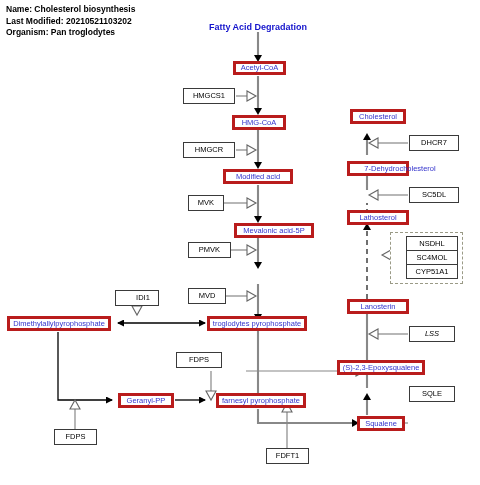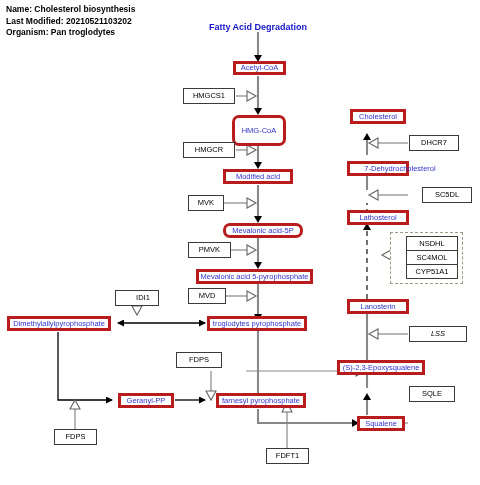--- a/index.html
+++ b/index.html
@@ -129,27 +129,26 @@
       <path d="M378,418 L378,428 L369,423 z"></path>
       <path d="M378,329 L378,339 L369,334 z"></path>
       <path d="M391,250 L391,260 L382,255 z"></path>
       <path d="M378,190 L378,200 L369,195 z"></path>
       <path d="M378,138 L378,148 L369,143 z"></path>
     </g>
   </svg>
 
   <div class="meta" style="left:233px;top:61px;width:53px;height:14px;">Acetyl-CoA</div>
 
-  <div class="meta" style="left:232px;top:115px;width:54px;height:31px;border-radius:7px;">HMG-CoA</div>
+  <div class="meta" style="left:232px;top:115px;width:54px;height:15px;">HMG-CoA</div>
 
   <div class="meta" style="left:223px;top:169px;width:70px;height:15px;">Modified acid</div>
 
-  <div class="meta" style="left:223px;top:223px;width:80px;height:15px;border-radius:7px;">Mevalonic acid-5P</div>
+  <div class="meta" style="left:234px;top:223px;width:80px;height:15px;">Mevalonic acid-5P</div>
 
-  <div class="meta" style="left:196px;top:269px;width:117px;height:15px;">Mevalonic acid 5-pyrophosphate</div>
 
   <div class="meta" style="left:207px;top:316px;width:100px;height:15px;">troglodytes pyrophosphate</div>
 
   <div class="meta" style="left:7px;top:316px;width:104px;height:15px;">Dimethylallylpyrophosphate</div>
 
   <div class="meta" style="left:118px;top:393px;width:56px;height:15px;">Geranyl-PP</div>
 
   <div class="meta" style="left:216px;top:393px;width:90px;height:15px;">farnesyl pyrophosphate</div>
 
   <div class="meta" style="left:357px;top:416px;width:48px;height:15px;">Squalene</div>
@@ -177,24 +176,24 @@
   <div class="enz" style="left:115px;top:290px;width:44px;height:16px;padding-left:12px;">IDI1</div>
 
   <div class="enz" style="left:176px;top:352px;width:46px;height:16px;">FDPS</div>
 
   <div class="enz" style="left:54px;top:429px;width:43px;height:16px;">FDPS</div>
 
   <div class="enz" style="left:266px;top:448px;width:43px;height:16px;">FDFT1</div>
 
   <div class="enz" style="left:409px;top:386px;width:46px;height:16px;">SQLE</div>
 
-  <div class="enz" style="left:409px;top:326px;width:58px;height:16px;font-style:italic;">LSS</div>
+  <div class="enz" style="left:409px;top:326px;width:46px;height:16px;font-style:italic;">LSS</div>
 
   <div class="grp" style="left:390px;top:232px;width:73px;height:52px;"></div>
   <div class="enz" style="left:406px;top:236px;width:52px;height:15px;">NSDHL</div>
   <div class="enz" style="left:406px;top:250px;width:52px;height:15px;">SC4MOL</div>
   <div class="enz" style="left:406px;top:264px;width:52px;height:15px;">CYP51A1</div>
 
-  <div class="enz" style="left:422px;top:187px;width:50px;height:16px;text-align:center;">SC5DL</div>
+  <div class="enz" style="left:409px;top:187px;width:50px;height:16px;text-align:center;">SC5DL</div>
 
   <div class="enz" style="left:409px;top:135px;width:50px;height:16px;">DHCR7</div>
 
 </div>
 
 </body></html>

